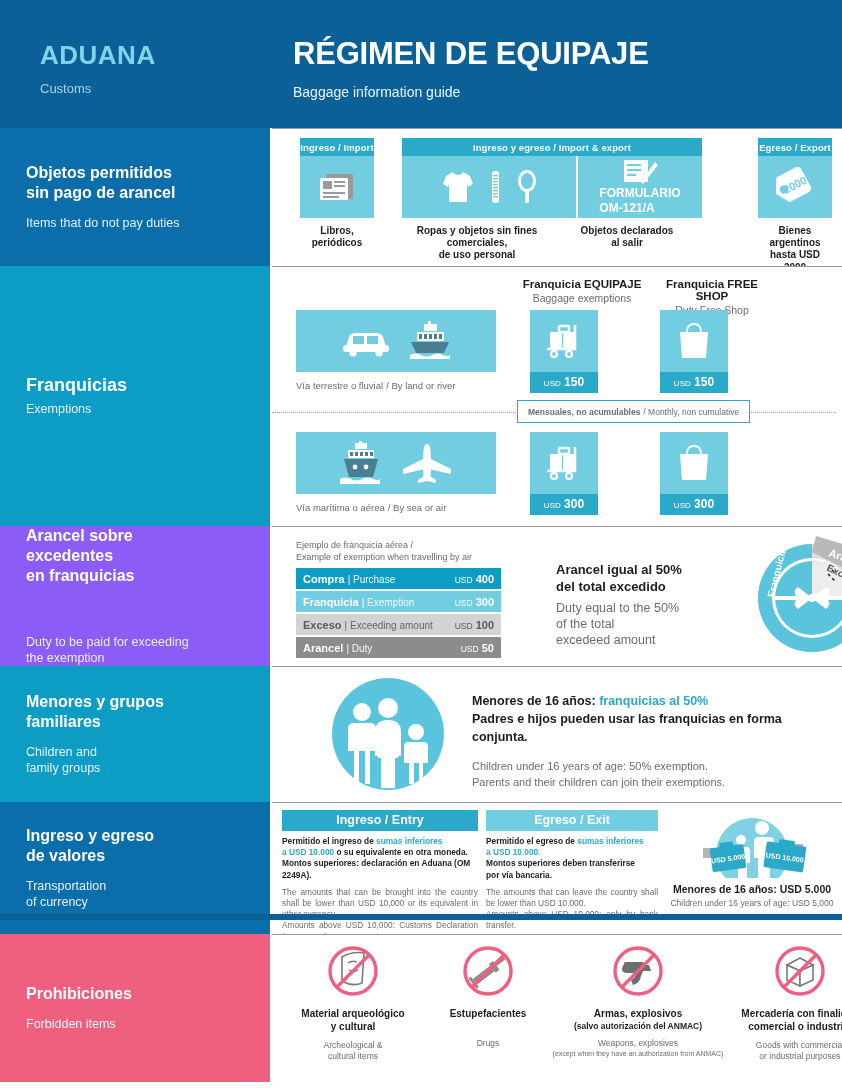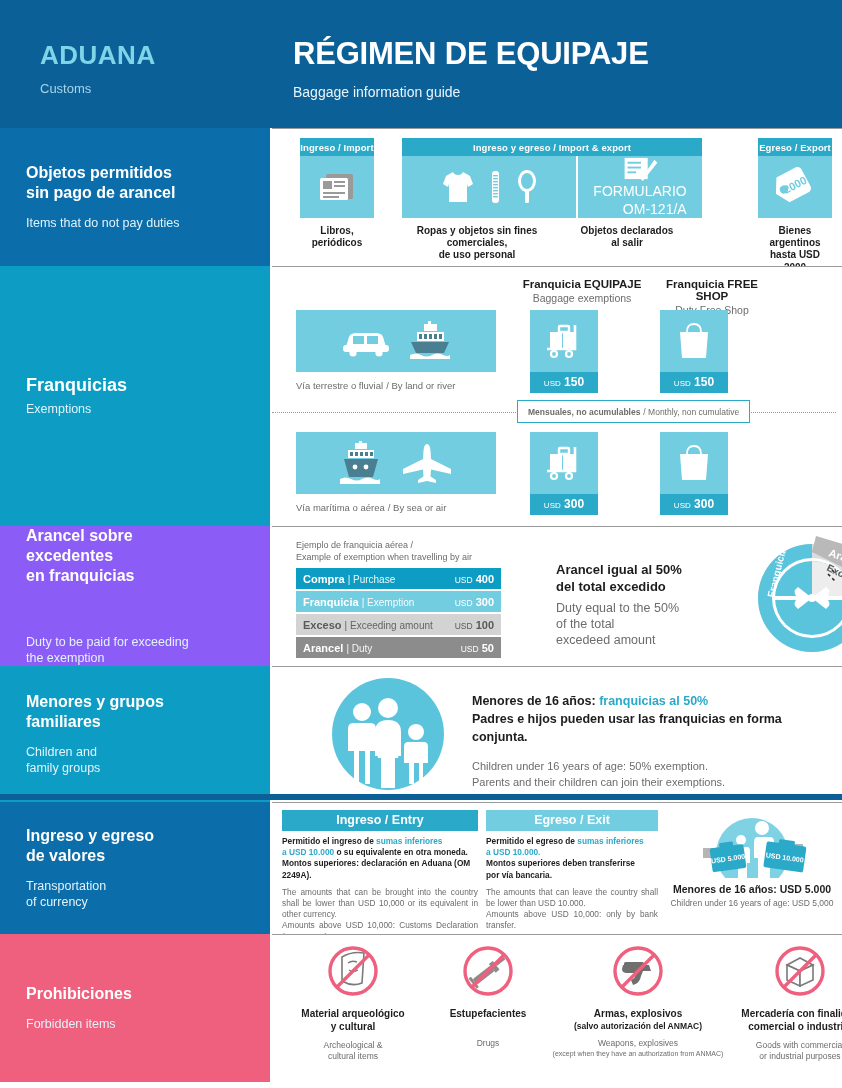--- a/index.html
+++ b/index.html
@@ -3,21 +3,21 @@
 <meta charset="utf-8">
 <style>
   * { box-sizing: border-box; margin:0; padding:0; }
   html,body { background:#ffffff; }
   body {
     width:842px; height:1088px;
     font-family:"Liberation Sans", sans-serif;
     color:#3f3f3f;
     overflow:hidden;
   }
-  .page { position:relative; width:842px; height:800px; background:#ffffff; }
+  .page { position:relative; width:842px; height:920px; background:#ffffff; }
 
   
   .header { position:absolute; left:0; top:0; width:842px; height:128px; background:#0b6098; }
   .brand { position:absolute; left:40px; top:40px; }
   .brand-title { font-size:26px; font-weight:bold; color:#7fd4e8; letter-spacing:.5px; }
   .brand-sub { font-size:13px; color:#a9d4e8; margin-top:10px; }
   .head-main { position:absolute; left:293px; top:36px; }
   .head-title { font-size:31px; font-weight:bold; color:#ffffff; letter-spacing:-0.2px; }
   .head-sub { font-size:14px; color:#eaf4fb; margin-top:12px; }
 
@@ -38,21 +38,21 @@
   .cap { background:#2ba9c9; color:#ffffff; font-size:9.5px; font-weight:bold; padding:4px 0 3px; letter-spacing:.1px; }
   .art { background:#73cde0; height:62px; display:flex; align-items:center; justify-content:center; gap:10px; }
   .lbl-es { font-size:10px; font-weight:bold; color:#1d1d1d; margin-top:7px; line-height:1.22; }
   .lbl-en { font-size:8px; color:#6c6c6c; margin-top:20px; line-height:1.25; }
   .c1 { width:84px; margin-left:12px; }
   .cgroup { width:300px; margin-left:20px; }
   .cgroup .art-split { display:flex; }
   .cgroup .art-split > div { background:#73cde0; height:62px; display:flex; align-items:center; justify-content:center; }
   .a-left { width:176px; gap:14px; border-right:2px solid #ffffff; }
   .a-right { width:124px; flex-direction:column; }
-  .frm { color:#ffffff; font-size:14px; font-weight:normal; line-height:1.25; text-align:right; margin-top:2px; }
+  .frm { color:#ffffff; font-size:12px; font-weight:bold; line-height:1.25; text-align:left; margin-top:2px; }
   .cgroup .labels { display:flex; }
   .cgroup .labels > div { flex:1; }
   .c3 { width:84px; margin-left:48px; }
 
   
   #row2 { top:266px; height:260px; }
   #row2 .side { background:#0d9dc4; }
   #row2 .side-title { font-size:18px; }
   .mode { position:absolute; left:24px; }
   .mode .pic { width:200px; height:62px; background:#73cde0; display:flex; align-items:center; justify-content:center; gap:16px; }

